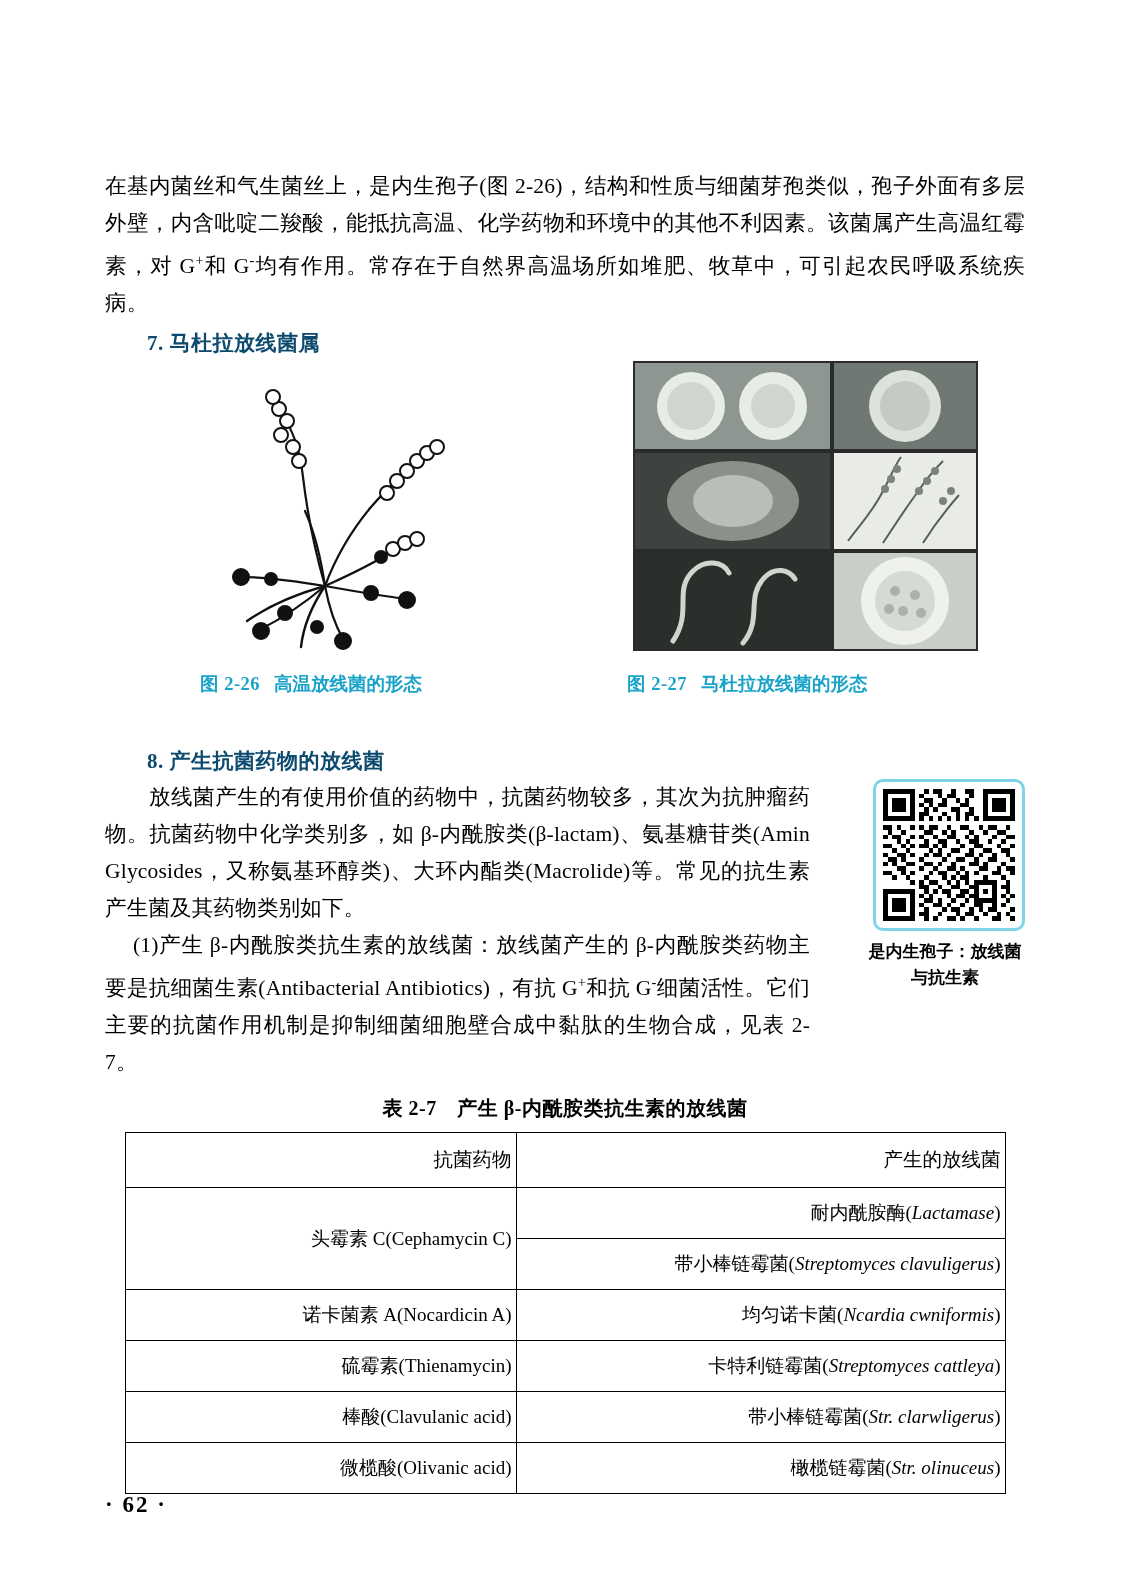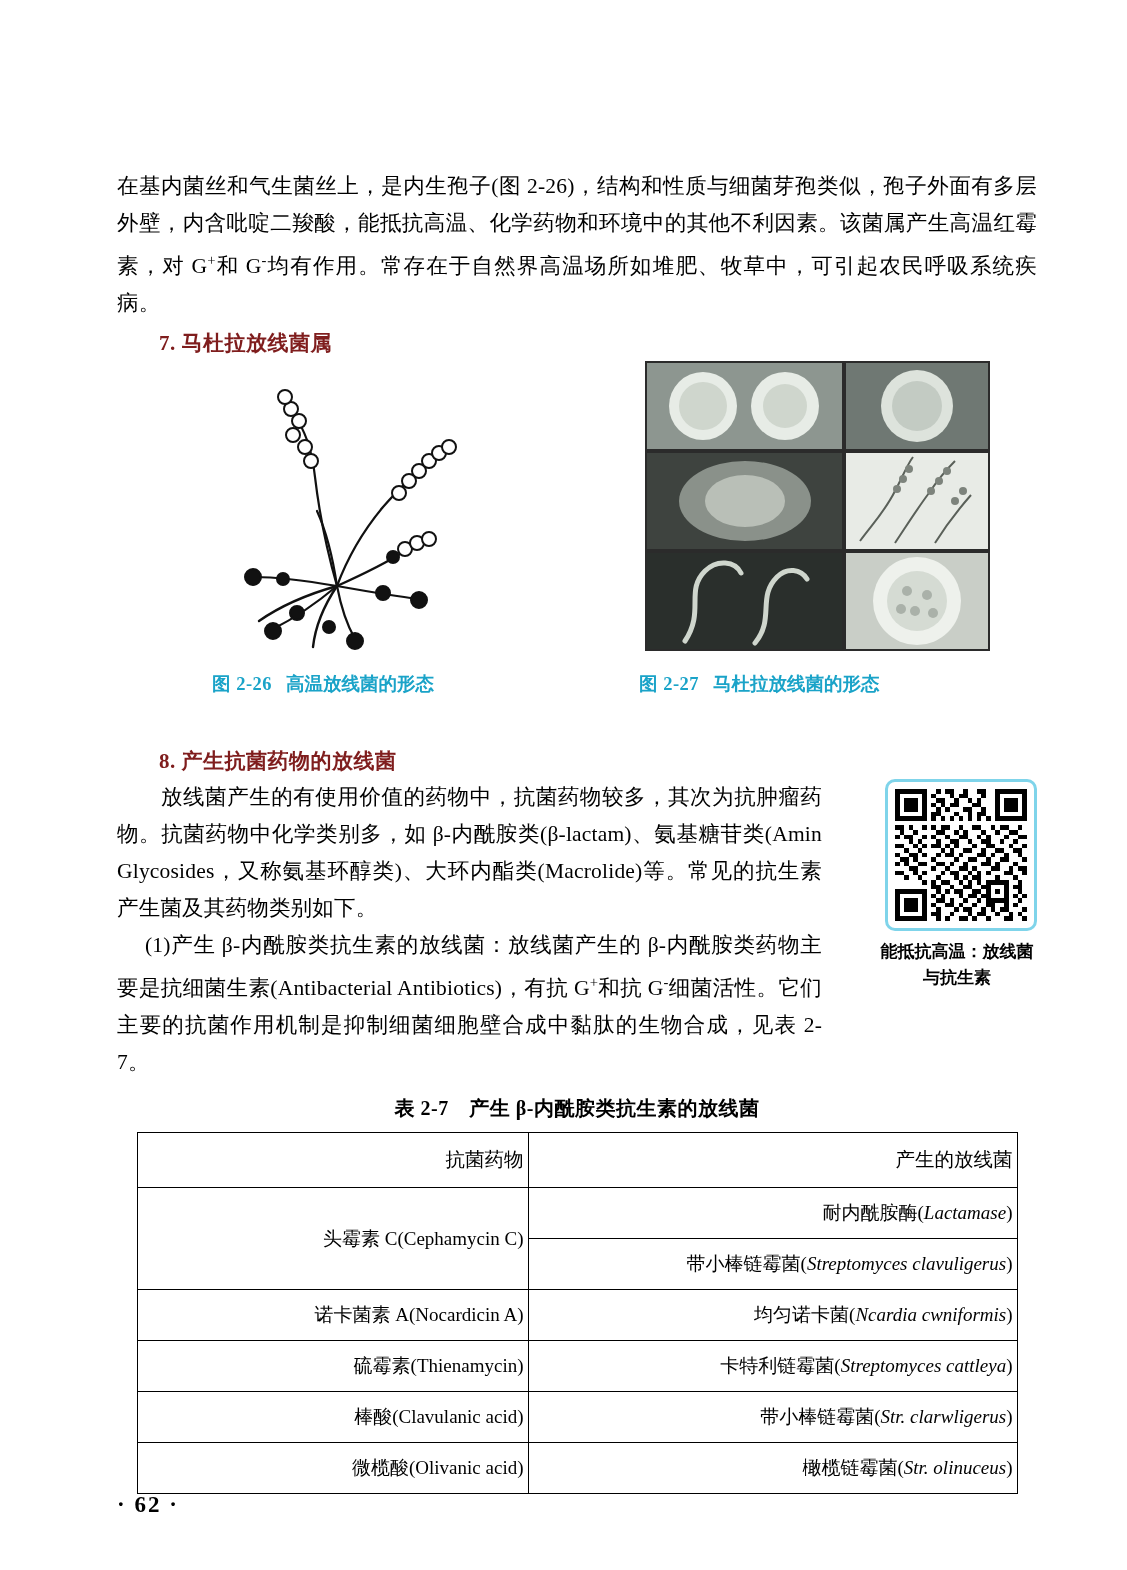--- a/index.html
+++ b/index.html
@@ -10,21 +10,21 @@
   body {
     width: 1127px;
     height: 1570px;
     position: relative;
     font-family: "Liberation Serif", "DejaVu Serif", serif;
     color: #000;
     overflow: hidden;
   }
   .page {
     position: absolute;
-    left: 12px; top: 0;
+    left: 0; top: 0;
     width: 919px;
     height: 1570px;
     font-family: Liberation Serif, serif;
   }
   .content {
     position: absolute;
     left: 105px;
     top: 168px;
     width: 920px;
   }
@@ -32,21 +32,21 @@
     margin: 0 0 0 0;
     font-size: 21.5px;
     line-height: 37px;
     text-align: justify;
     letter-spacing: 0.2px;
   }
   p.indent {
     text-indent: 44px;
   }
   .heading {
-    color: #7f1d1d;
+    color: #0c4a6e;
     font-size: 21px;
     font-weight: bold;
     margin: 7px 0 4px 42px;
     letter-spacing: 0.5px;
   }
   .sup { vertical-align: super; font-size: 0.68em; }
   .ital { font-style: italic; }
 
   
   .figures {
@@ -521,21 +521,21 @@
               <rect x="11" y="28" width="1" height="1"></rect>
             <rect x="14" y="28" width="2" height="1"></rect>
               <rect x="17" y="28" width="1" height="1"></rect>
             <rect x="20" y="28" width="1" height="1"></rect>
               <rect x="24" y="28" width="2" height="1"></rect>
             <rect x="28" y="28" width="1" height="1"></rect>
           </g>
         </svg>
       </div>
       <div class="qr-label">
-        <div>能抵抗高温：放线菌</div>
+        <div>是内生孢子：放线菌</div>
         <div>与抗生素</div>
       </div>
     </div>
 
     <div class="table-title">表 2-7　产生 β-内酰胺类抗生素的放线菌</div>
 
     <table class="data">
       <thead>
         <tr>
           <th class="col1">抗菌药物</th>

